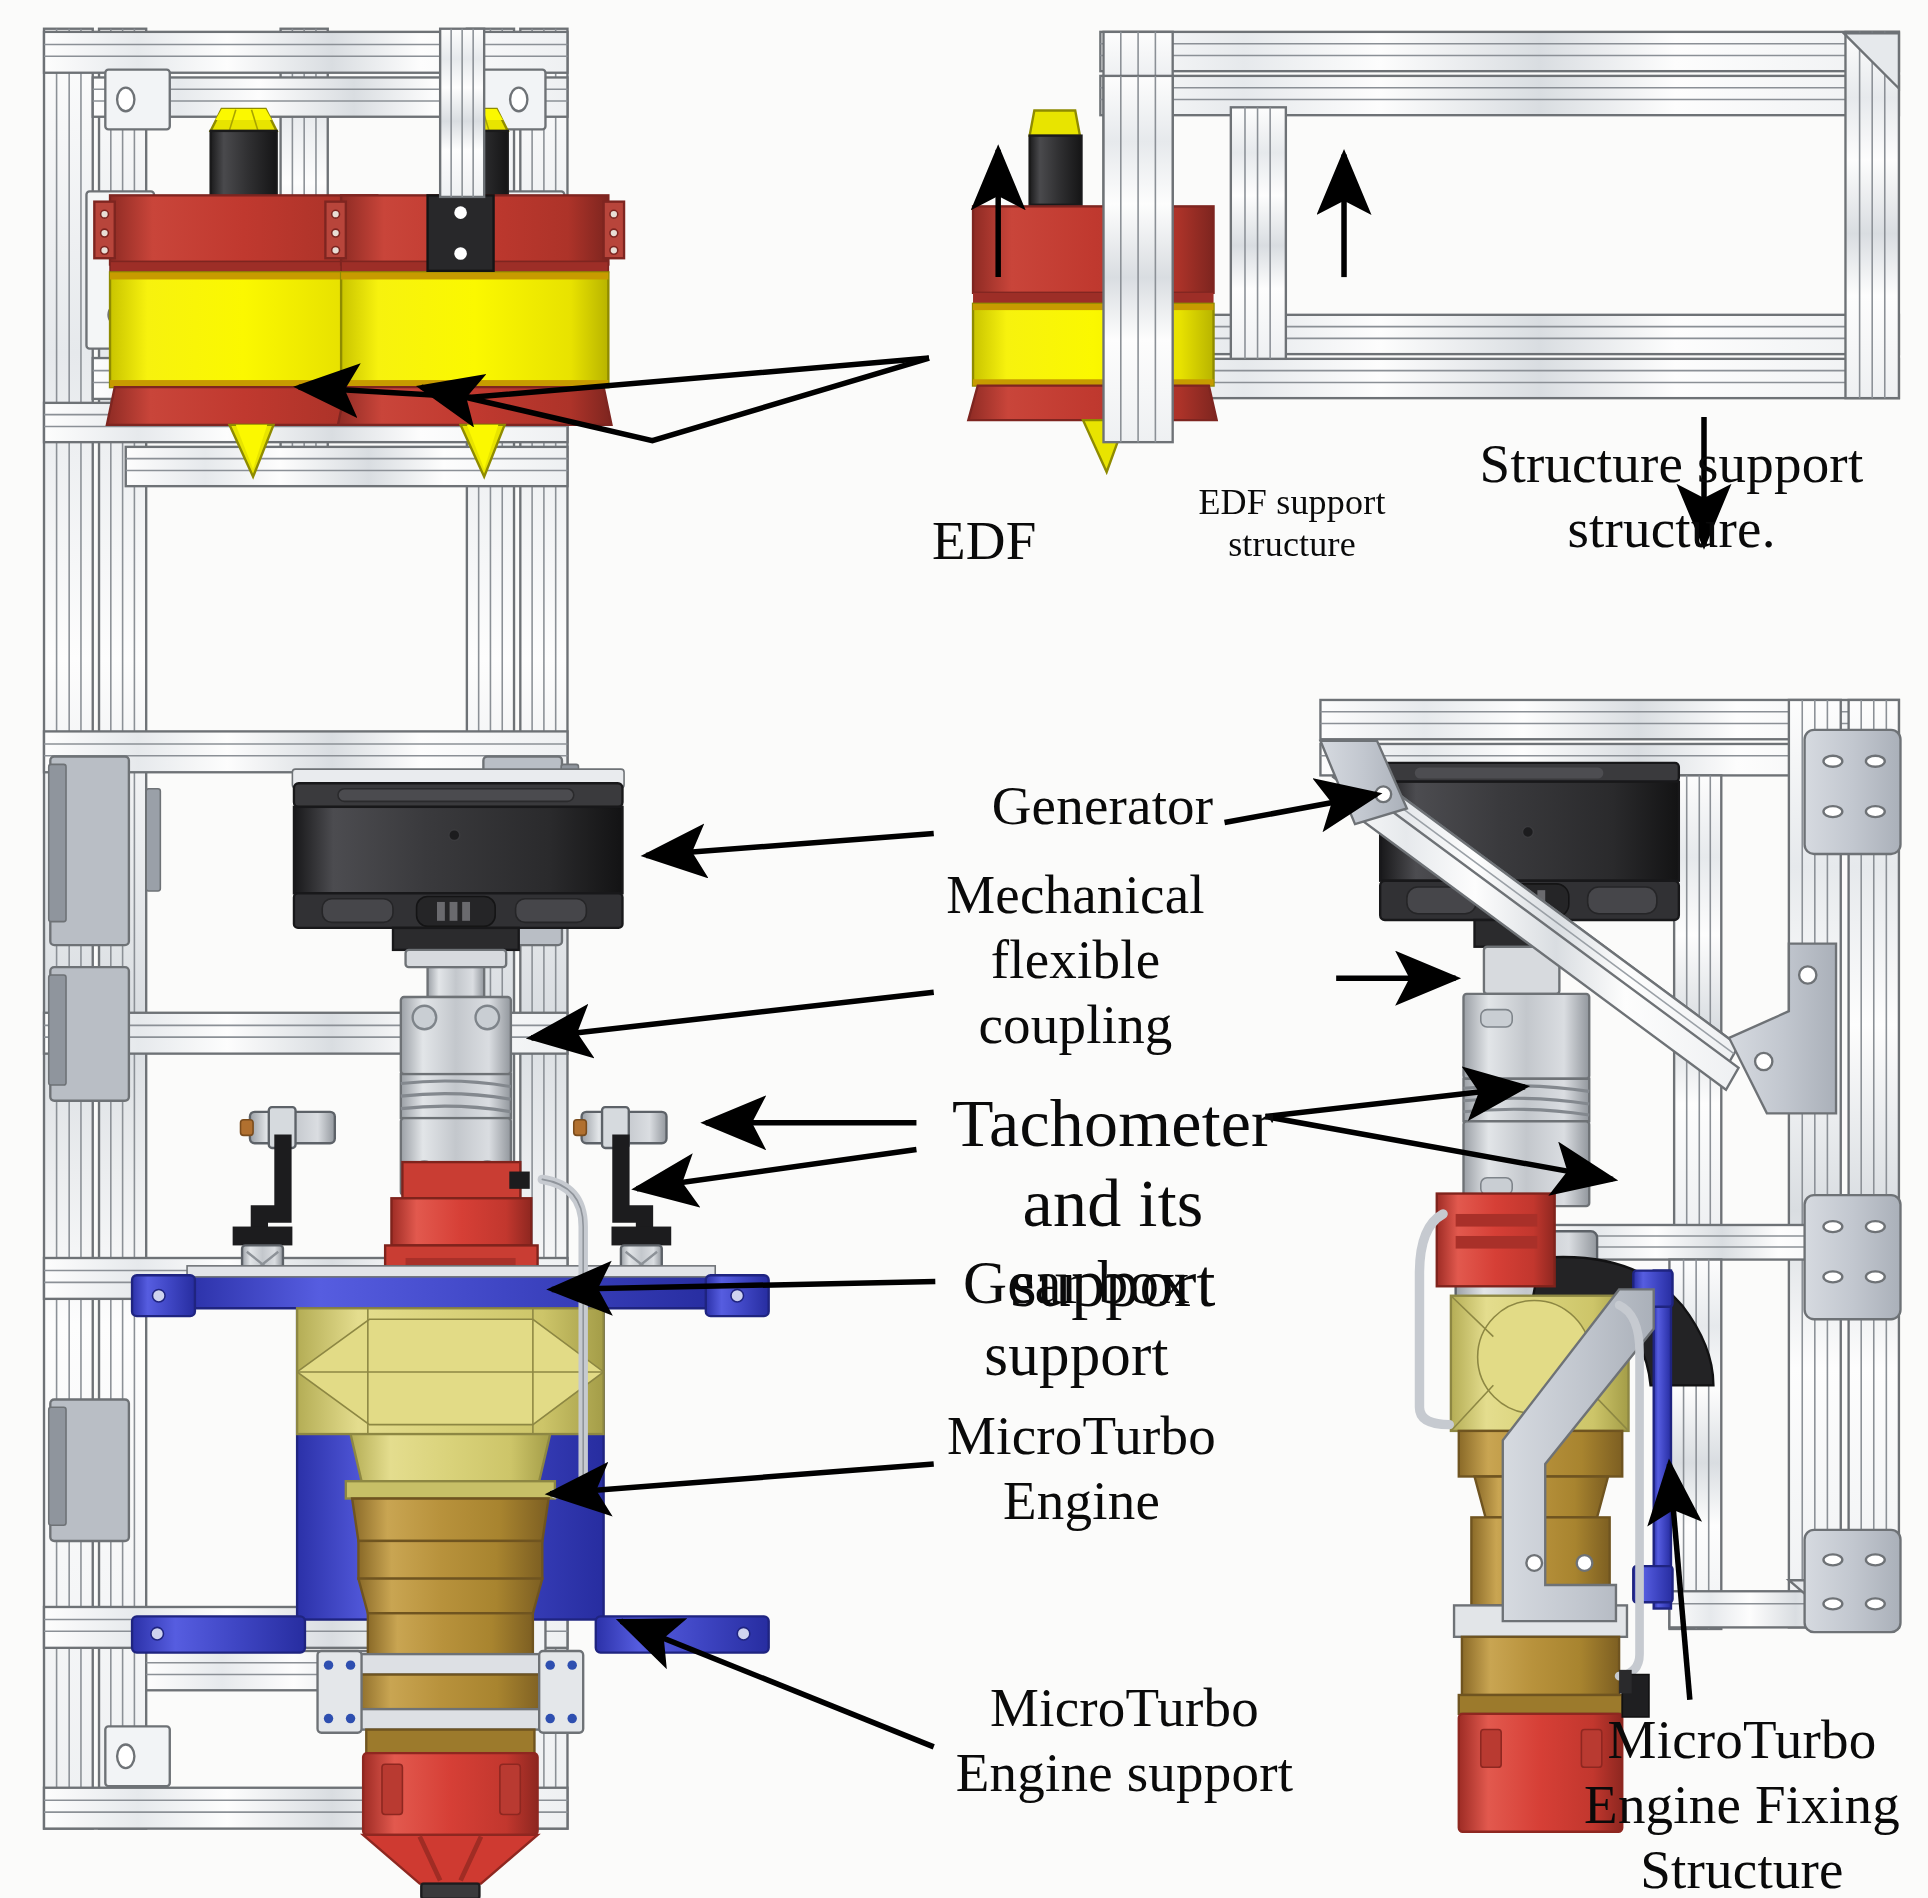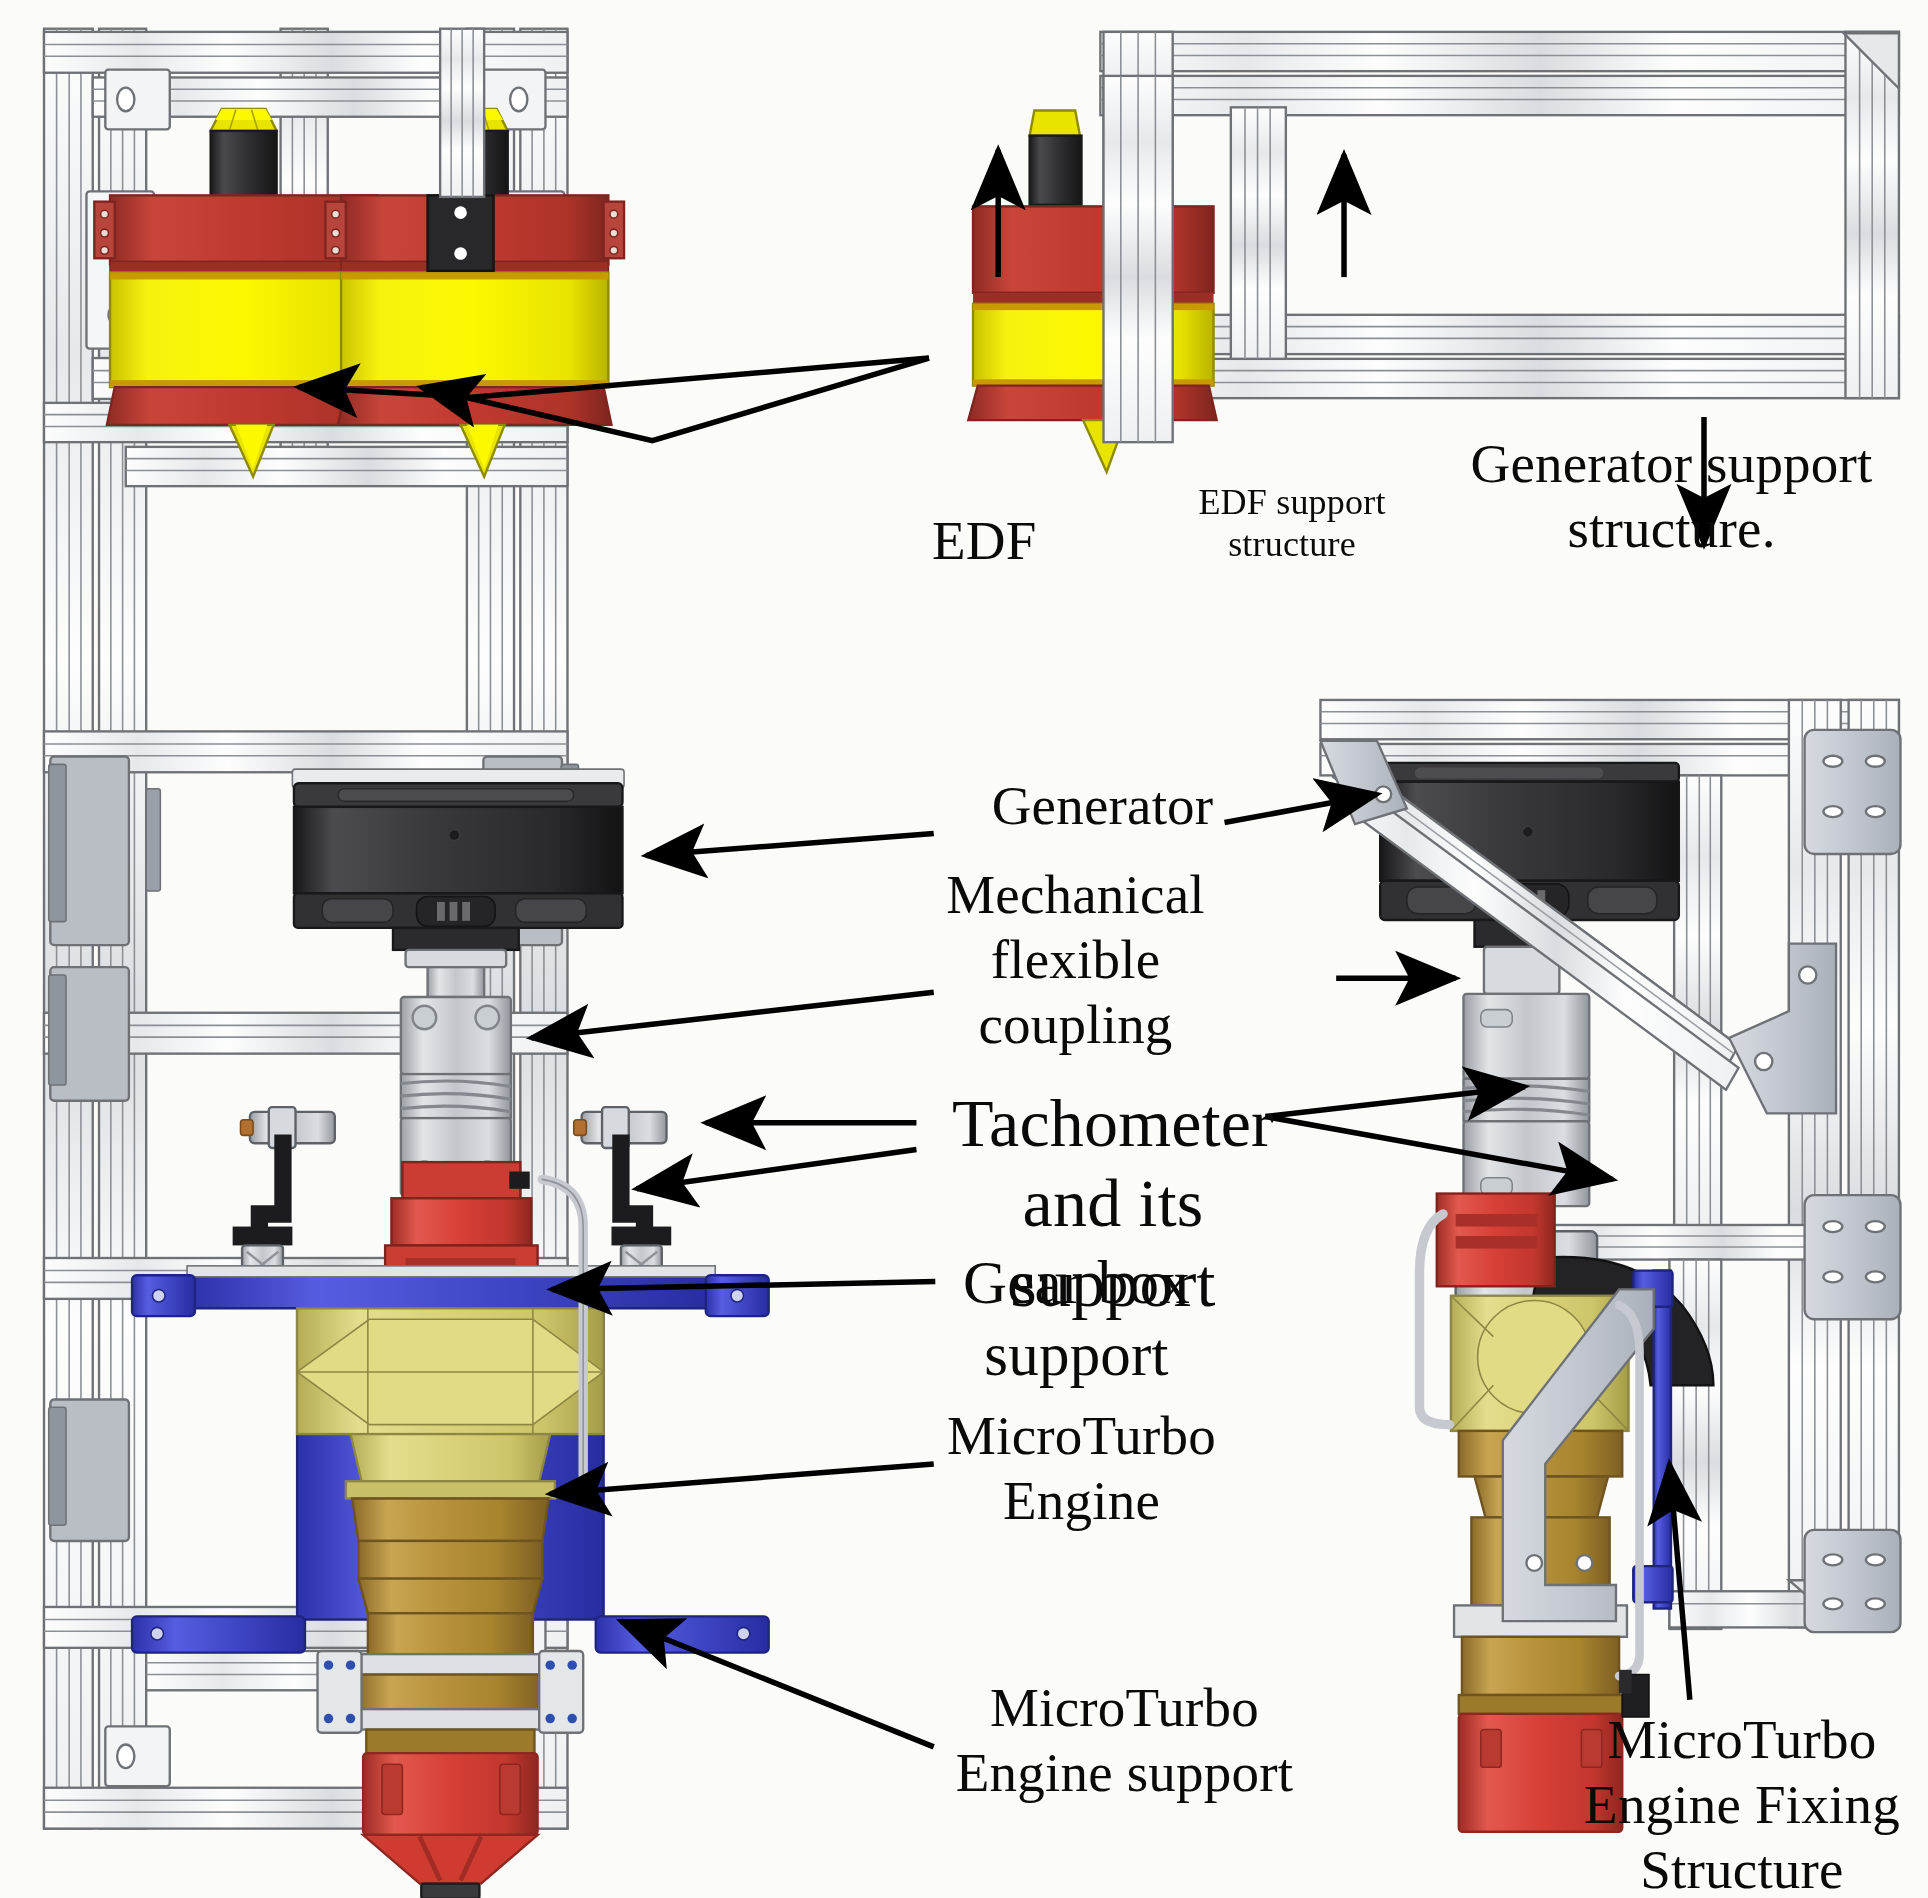--- a/index.html
+++ b/index.html
@@ -667,21 +667,21 @@
       <path d="M1188,2222 L790,2062" marker-end="url(#ah)"></path>
       <path d="M2150,2162 L2124,1862" marker-end="url(#ah)"></path>
     </g>
   </svg>
 
   <div class="lbl" style="left:932px;top:509px;font-size:55px;text-align:center;">EDF</div>
 
   <div class="lbl" style="left:1127px;top:481px;width:330px;font-size:36px;">EDF support
 structure</div>
 
-  <div class="lbl" style="left:1428px;top:432px;width:487px;font-size:55px;">Generator support
+  <div class="lbl" style="left:1428px;top:432px;width:487px;font-size:55px;">Structure support
 structure.</div>
 
   <div class="lbl" style="left:969px;top:774px;width:267px;font-size:55px;">Generator</div>
 
   <div class="lbl" style="left:938px;top:863px;width:275px;font-size:55px;">Mechanical
 flexible
 coupling</div>
 
   <div class="lbl" style="left:932px;top:1083px;width:362px;font-size:68px;">Tachometer
 and its support</div>

